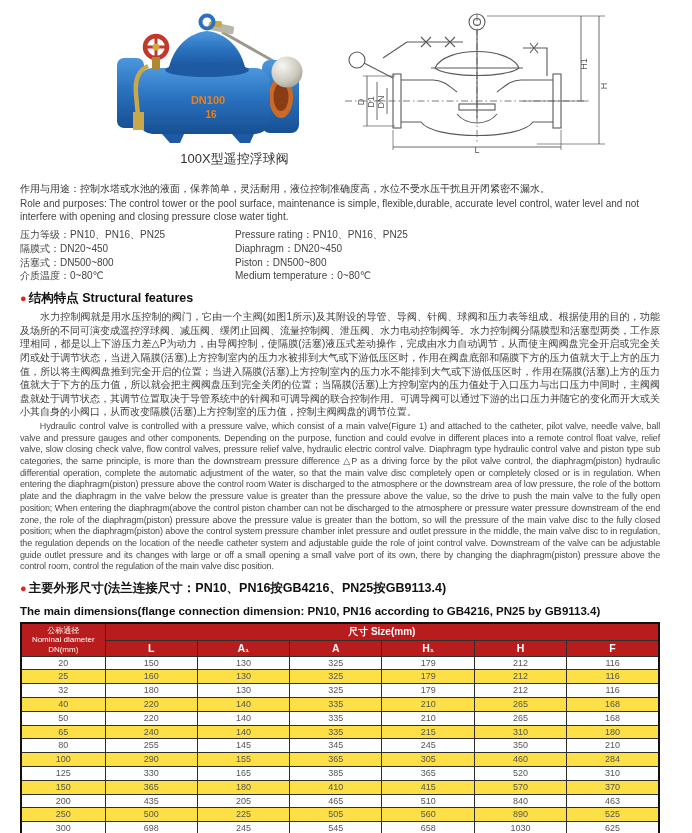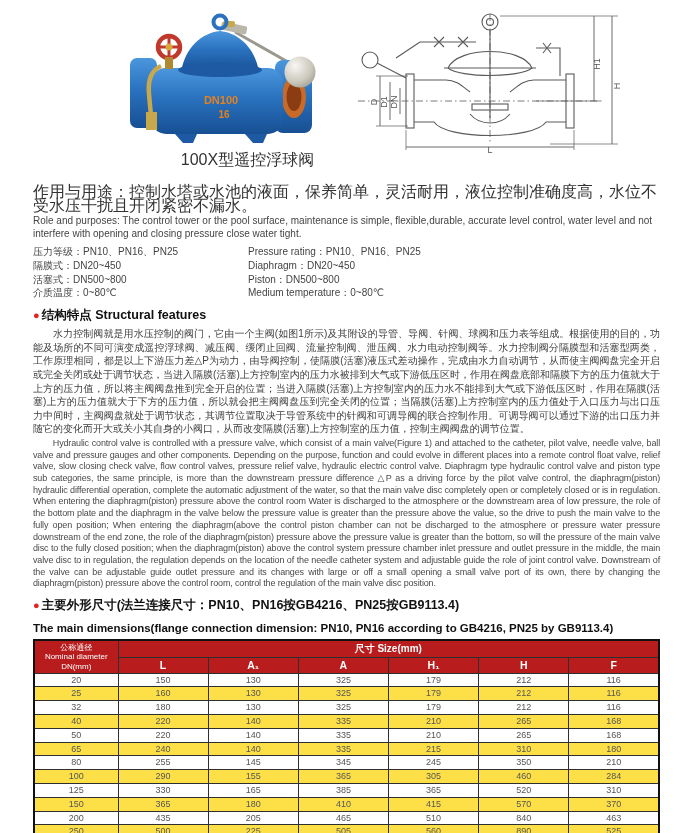--- a/index.html
+++ b/index.html
@@ -1,26 +1,26 @@
 <!DOCTYPE html>
 <html><head>
 <meta charset="utf-8">
 <style>
   * { margin:0; padding:0; box-sizing:border-box; }
   body { background:#ffffff; }
   .page {
     position:relative; width:692px; height:833px; background:#fff;
     font-family:"Liberation Sans","DejaVu Sans",sans-serif; color:#3a3a3a;
-    padding:5px 32px 0 33px; overflow:hidden;
+    padding:5px 32px 0 20px; overflow:hidden;
   }
   .images-row { display:flex; align-items:flex-start; height:141px; margin-top:3px; }
   .photo-wrap { margin-left:92px; width:205px; height:138px; }
   .drawing-wrap { margin-left:20px; width:300px; height:148px; margin-top:-2px; }
-  .caption { width:205px; margin:1px 0 4px 112px; text-align:center; font-size:16px; color:#333; }
-  .role-cn { font-size:16px; line-height:14px; margin:14px 0 1px; color:#333; }
+  .caption { width:205px; margin:1px 0 4px 112px; text-align:center; font-size:13px; color:#333; }
+  .role-cn { font-size:10px; line-height:14px; margin:14px 0 1px; color:#333; }
   .role-en { font-size:10px; line-height:13px; color:#444; }
   .specs { display:grid; grid-template-columns:215px 1fr; font-size:10px; line-height:13.8px; margin:5px 0 2px; color:#444; }
   .sec-heading { font-size:12.5px; font-weight:bold; color:#111; margin:7px 0 3px; }
   .bullet { color:#e02424; margin-right:2px; font-size:11px; }
   .body-cn { font-size:10px; line-height:13.6px; text-indent:2em; text-align:justify; color:#3d3d3d; margin:1px 0 2px; }
   .body-en { font-size:9px; line-height:11.7px; letter-spacing:-0.15px; text-indent:2.2em; text-align:justify; color:#4a4a4a; margin:2px 0 1px; }
   .dim-heading-en { font-size:11.5px; font-weight:bold; color:#111; margin:0 0 5px; }
   table.dims { width:100%; border-collapse:collapse; table-layout:fixed; margin-top:1px; border:2px solid #111; border-bottom:3px solid #111; }
   table.dims th, table.dims td { border:1.5px solid #2f2f2f; text-align:center; vertical-align:middle; padding:0; }
   th.head { background:#b91c1c; color:#fff; font-weight:bold; }

